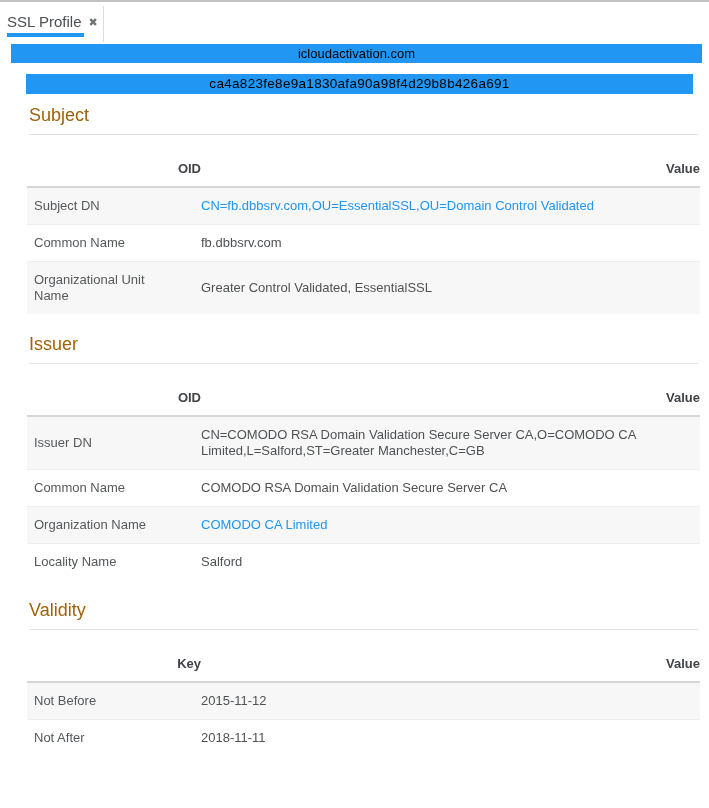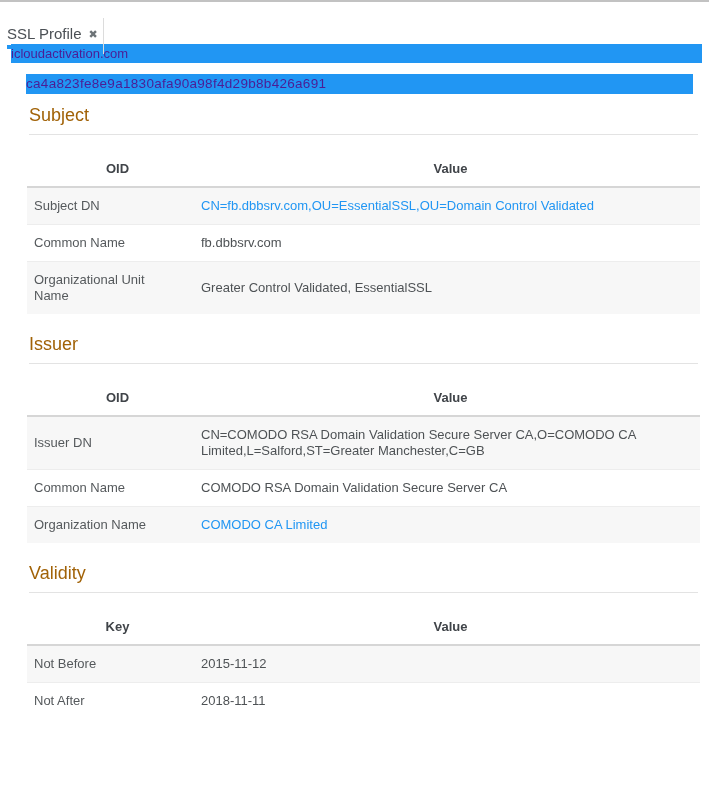--- a/index.html
+++ b/index.html
@@ -7,51 +7,51 @@
   html, body { margin: 0; padding: 0; }
   body {
     width: 709px; height: 808px; overflow: hidden;
     background: #ffffff;
     font-family: "Liberation Sans", sans-serif;
     border-top: 2px solid #c2c2c2;
   }
   
   .tabbar { height: 36px; position: relative; background: #fff; }
   .tab {
-    position: absolute; left: 0; top: 16px; width: 104px; height: 36px;
+    position: absolute; left: 0; top: 4px; width: 104px; height: 36px;
     padding: 7px 0 0 7px; border-right: 1px solid #dcdcdc; cursor: pointer;
   }
   .tab-label { font-size: 15px; color: #4a4f54; }
   .tab-close { font-size: 11px; color: #6d7377; margin-left: 7px; vertical-align: 1px; }
   .tab-underline {
     position: absolute; left: 7px; top: 27px; width: 77px; height: 4px;
     background: var(--accent);
   }
   
   .banner {
-    background: var(--accent); color: #4c1d95; 
+    background: var(--accent); color: #000000; text-align: center;
     overflow: hidden; white-space: nowrap; cursor: pointer;
   }
   .banner-domain {
     margin: 6px 7px 0 11px; height: 19px; line-height: 19px; font-size: 13px;
   }
   .banner-hash {
     margin: 11px 16px 0 26px; height: 20px; line-height: 20px;
     font-size: 13.5px; letter-spacing: 0.3px;
   }
   
   .content { padding: 0 9px 0 27px; }
   .section-title {
     font-size: 18px; font-weight: 400; color: #a16207;
     margin: 2px; padding: 9px 0 8px; border-bottom: 1px solid #e3e3e3;
   }
   .section:not(:first-child) .section-title { padding-top: 18px; }
   table.kv-table { width: 100%; border-collapse: collapse; table-layout: fixed; }
   th {
-    text-align: center; font-size: 13px; font-weight: 700; color: #404449;
+    text-align: right; font-size: 13px; font-weight: 700; color: #404449;
     padding: 24px 0 10px; border-bottom: 2px solid #d6d6d6;
   }
   th.col-key { width: 174px; padding-left: 7px; }
   td {
     font-size: 13px; color: #4e5255; padding: 10px 12px 10px 0;
     line-height: 16px; vertical-align: middle;
   }
   td.key { width: 174px; padding-left: 7px; color: #55595c; white-space: pre-line; }
   tbody tr:nth-child(odd) td { background: var(--alt-bg); }
   tbody tr + tr td { border-top: 1px solid #ededed; }
@@ -120,20 +120,24 @@
   <tr class="kv-row">
     <td class="key">Common Name</td>
     <td class="value"><span>COMODO RSA Domain Validation Secure Server CA</span></td>
   </tr>
 
   <tr class="kv-row">
     <td class="key">Organization Name</td>
     <td class="value"><span class="link">COMODO CA Limited</span></td>
   </tr>
 
+  <tr class="kv-row">
+    <td class="key">Locality Name</td>
+    <td class="value"><span>Salford</span></td>
+  </tr>
 
 
 </tbody>
     </table>
   </section>
 
   <section class="section">
     <h2 class="section-title">Validity</h2>
     <table class="kv-table">
       <thead>

